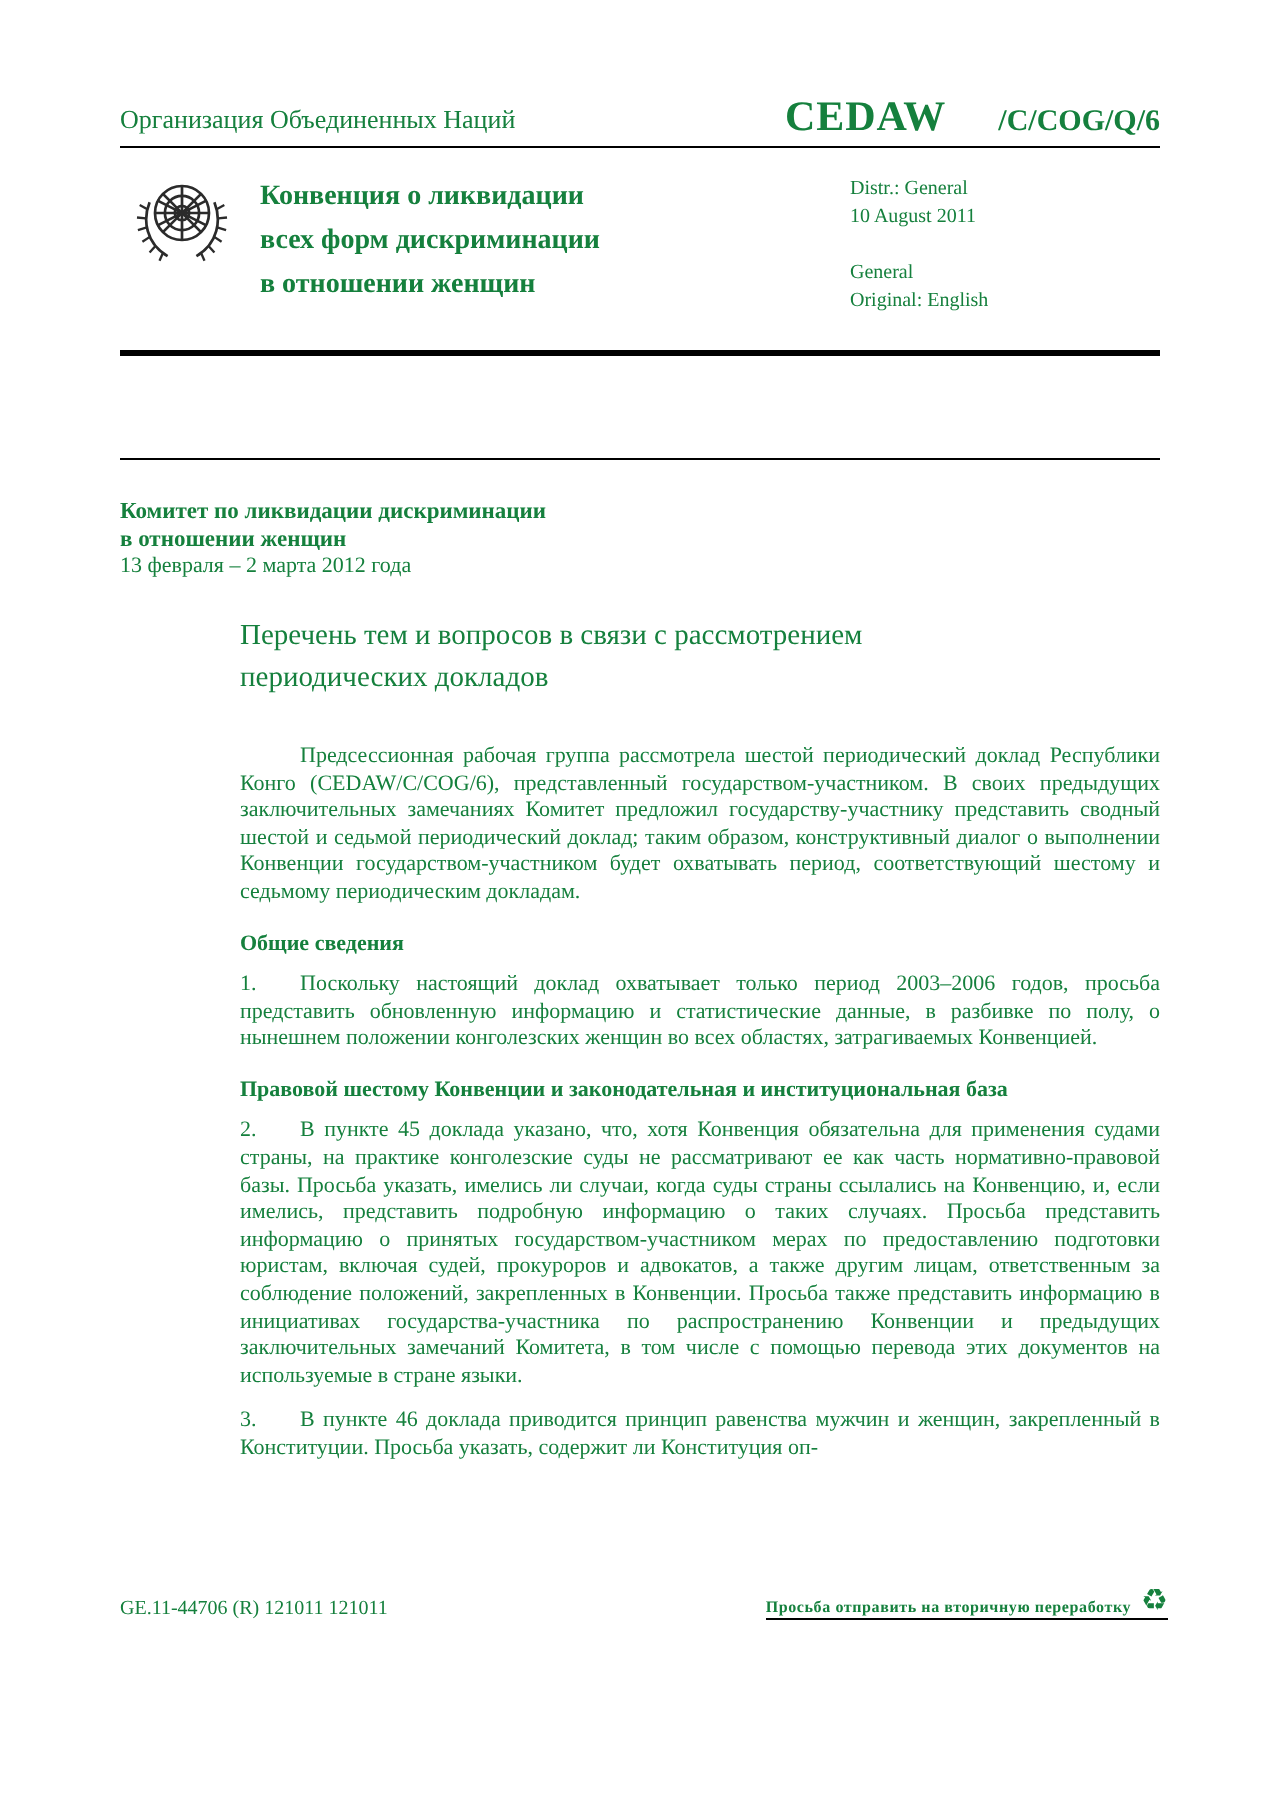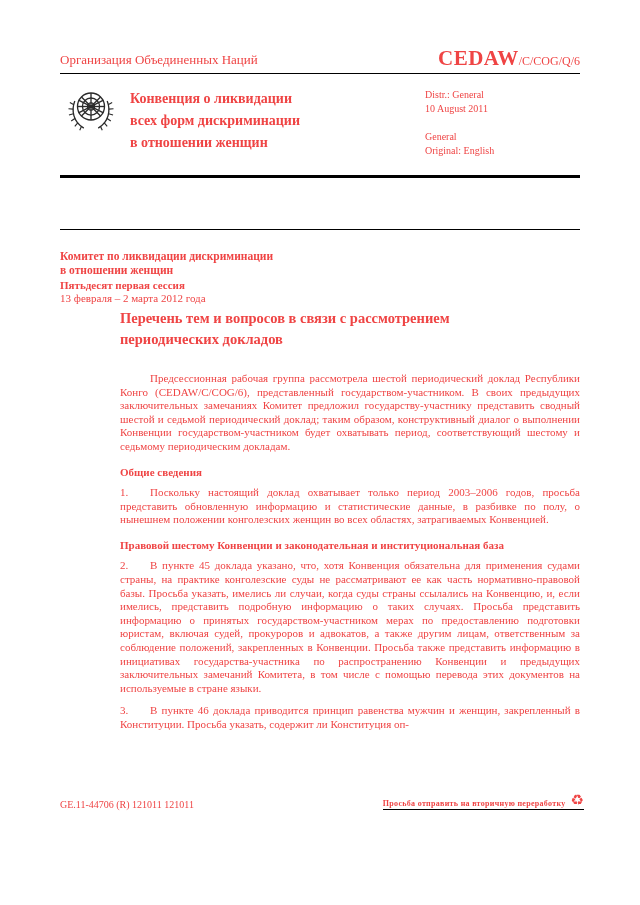--- a/index.html
+++ b/index.html
@@ -3,34 +3,34 @@
 <meta charset="utf-8">
 <style>
   * { margin:0; padding:0; box-sizing:border-box; }
   html,body { background:#e9e9e9; }
   .page {
     position:relative;
     width:640px; height:905px;
     margin:0 auto;
     background:#ffffff;
     font-family:"Liberation Serif", serif;
-    color:#ef4444;
+    color:#15803d;
     overflow:hidden;
   }
   .preline { white-space:pre-line; }
 
   
   .topbar {
     position:absolute; top:46px; left:60px; width:520px;
     display:flex; justify-content:space-between; align-items:flex-end;
   }
   .org-name { font-size:13px; padding-bottom:3px; }
   .symbol { font-weight:bold; }
   .symbol-main { font-size:21px; letter-spacing:0.5px; }
-  .symbol-suffix { font-size:12px; font-weight:normal; }
+  .symbol-suffix { font-size:15px; font-weight:bold;margin-left:26px; }
   .rule-thin {
     position:absolute; left:60px; width:520px; height:0;
     border-top:1px solid #000;
   }
   .rule-top { top:73px; }
   .rule-mid { top:229px; }
   .rule-thick {
     position:absolute; top:175px; left:60px; width:520px; height:2.5px;
     background:#000;
   }
@@ -48,21 +48,21 @@
   .distr-group { margin-bottom:14px; }
 
   
   .committee-block { position:absolute; top:250px; left:60px; width:520px; }
   .committee-name { font-size:11.5px; font-weight:bold; line-height:13.5px; }
   .session-name { font-size:11px; font-weight:bold; margin-top:2px; line-height:13px; }
   .session-dates { font-size:11px; line-height:13px; }
 
   
   .main-content { position:absolute; top:308px; left:120px; width:460px; }
-  .main-title { font-size:14.5px; font-weight:bold; line-height:21px; margin-bottom:22px; }
+  .main-title { font-size:14.5px; font-weight:normal; line-height:21px; margin-bottom:22px; }
   .country-heading { font-size:12.5px; font-weight:bold; margin-bottom:14px; }
   .body-para {
     font-size:11px; line-height:13.6px; text-align:justify; margin-bottom:9px;
   }
   .first-indent { text-indent:30px; }
   .section-heading { font-size:11px; font-weight:bold; margin:12px 0 7px 0; line-height:13.5px; }
   .pnum { display:inline-block; width:30px; text-indent:0; }
 
   
   .footer {
@@ -133,21 +133,20 @@
       <div>General</div>
       <div>Original: English</div>
     </div>
   </div>
   <div class="rule-thick"></div>
 
   <div class="rule-thin rule-mid"></div>
   <div class="committee-block">
     <div class="committee-name preline">Комитет по ликвидации дискриминации
 в отношении женщин</div>
-    <div class="session-name">Пятьдесят первая сессия</div>
     <div class="session-dates">13 февраля – 2 марта 2012 года</div>
   </div>
 
   <div class="main-content">
     <div class="main-title preline">Перечень тем и вопросов в связи с рассмотрением
 периодических докладов</div>
 
     <p class="body-para first-indent">Предсессионная рабочая группа рассмотрела шестой периодический доклад Республики Конго (CEDAW/C/COG/6), представленный государством-участником. В своих предыдущих заключительных замечаниях Комитет предложил государству-участнику представить сводный шестой и седьмой периодический доклад; таким образом, конструктивный диалог о выполнении Конвенции государством-участником будет охватывать период, соответствующий шестому и седьмому периодическим докладам.</p>
 
     <div class="section-heading">Общие сведения</div>

